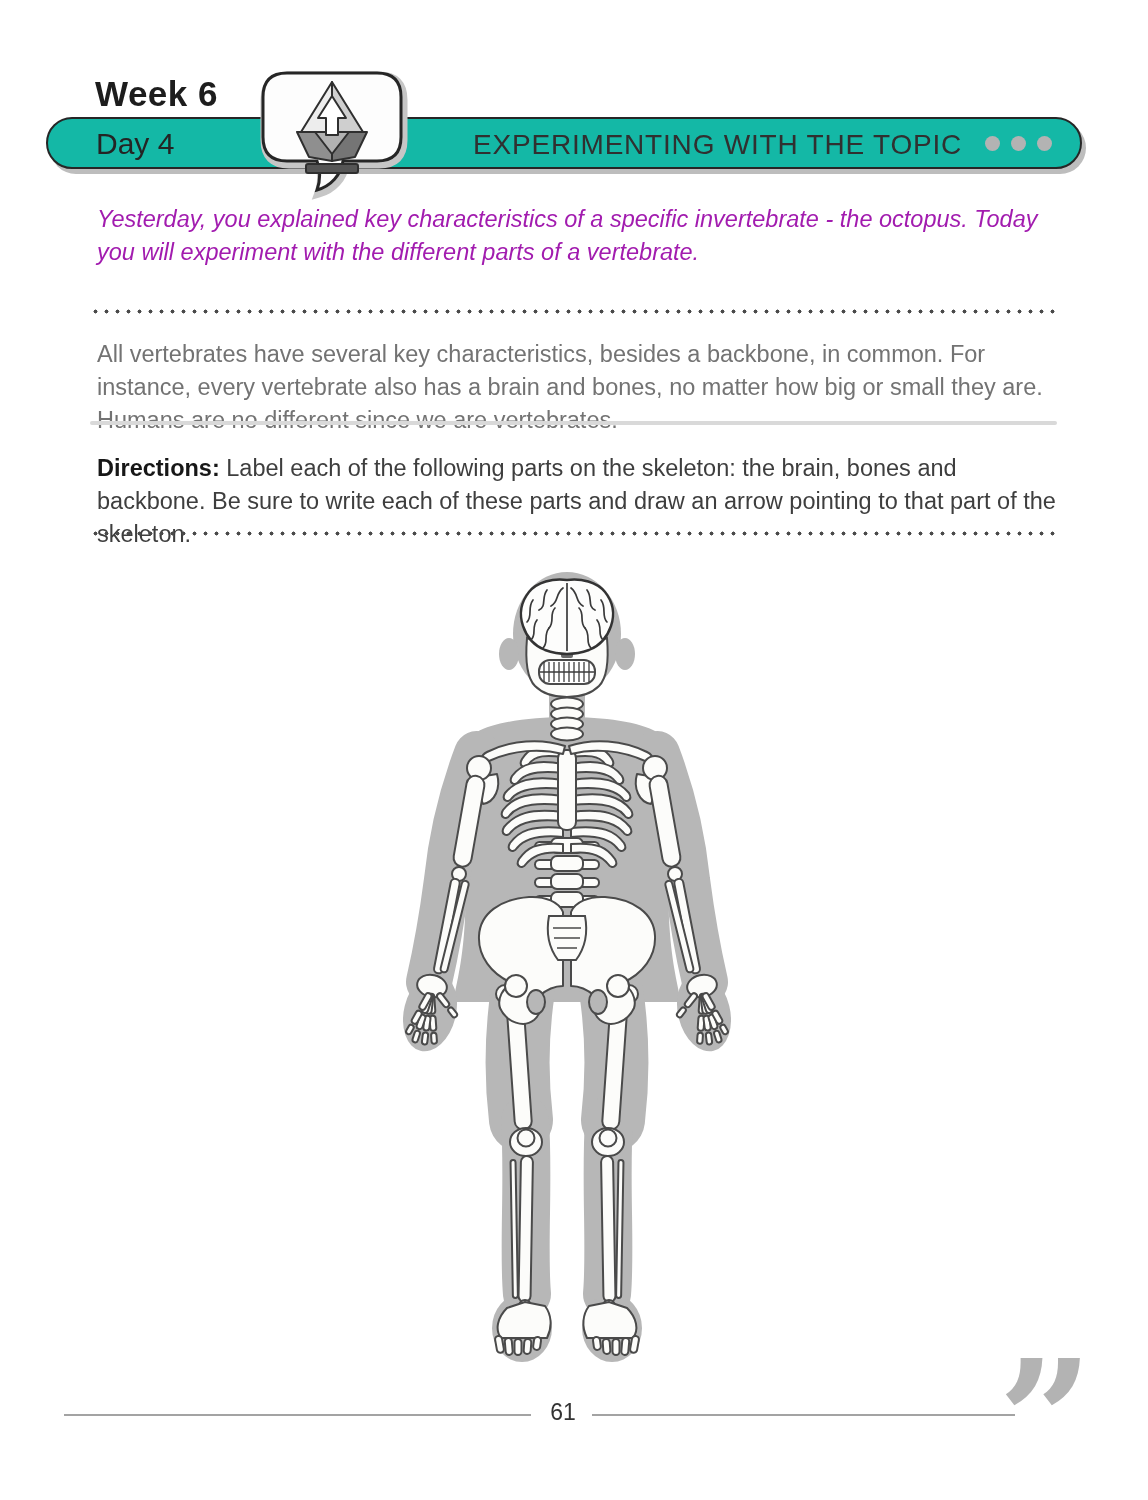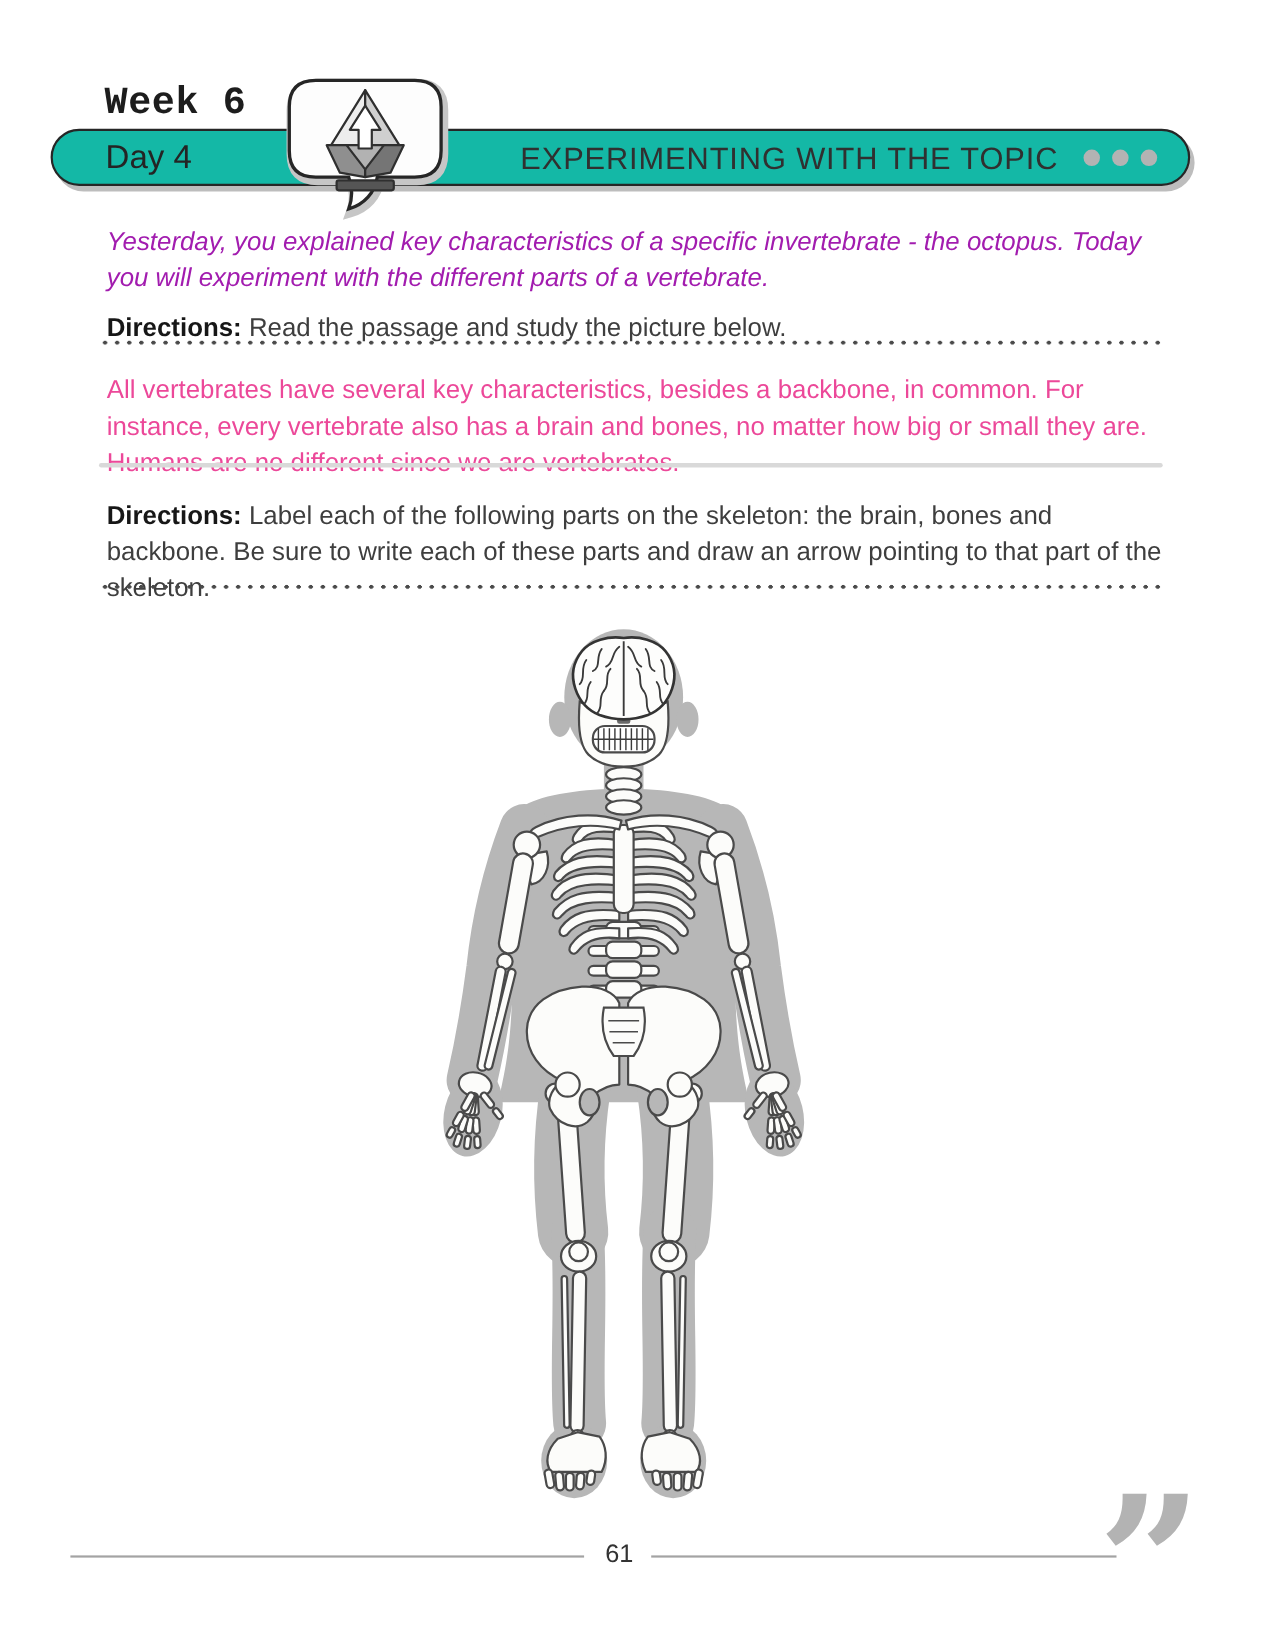--- a/index.html
+++ b/index.html
@@ -3,21 +3,21 @@
 <meta charset="utf-8">
 <style>
   html,body{margin:0;padding:0;background:#ffffff;}
   .page{
     position:relative; width:1148px; height:1500px; background:#ffffff;
     font-family:"Liberation Sans", sans-serif; overflow:hidden;
   }
   
   .week-label{
     position:absolute; left:95px; top:74px;
-    font-size:35px; font-weight:800; color:#1d1d1d; letter-spacing:.5px;font-family:Liberation Mono, monospace;
+    font-size:35px; font-weight:800; color:#1d1d1d; letter-spacing:.5px;
   }
   .page-title{
     position:absolute; left:427px; top:80px;
     font-size:30px; font-weight:800; color:#1d1d1d; letter-spacing:.3px;
   }
   .pill{
     position:absolute; left:46px; top:117px; width:1032px; height:48px;
     background:#14b8a6; border:2.5px solid #262626; border-radius:26px;
     box-shadow:4px 5px 0 0 #bdbdbd;
   }
@@ -43,21 +43,21 @@
   .dir2{position:absolute; left:97px; top:452px; width:960px; font-size:23.5px; line-height:33px; color:#3e3e3e;}
   .dir-label{font-weight:800; color:#171717;}
   .dotted-sep{
     position:absolute; left:90px; width:967px; height:5px;
     background-image:radial-gradient(circle, #4a4a4a 1.9px, rgba(0,0,0,0) 2.1px);
     background-size:11px 5px; background-repeat:repeat-x; background-position:0 center;
   }
   .dotted-1{top:309px;} .dotted-2{top:531px;}
   .passage{
     position:absolute; left:97px; top:338px; width:960px;
-    font-size:23.5px; line-height:33px; color:#ec4899;
+    font-size:23.5px; line-height:33px; color:#737373;
   }
   .gray-divider{
     position:absolute; left:90px; top:421px; width:967px; height:4px;
     background:#d9d9d9; border-radius:2px;
   }
   
   .skeleton-wrap{position:absolute; left:377px; top:550px; width:380px; height:820px;}
   
   .footer-line{position:absolute; top:1414px; height:2px; background:#a3a3a3;}
   .footer-line.left{left:64px; width:467px;}
@@ -101,21 +101,20 @@
         <polygon points="78,68 113,68 101,93 78,97" fill="#757575"></polygon>
         <polygon points="61,68 95,68 78,90" fill="#b2b2b2"></polygon>
         <polygon points="78,32 92,54 84,54 84,71 72,71 72,54 64,54" fill="#ffffff"></polygon>
         <rect x="52" y="100" width="52" height="9" rx="2" fill="#555555"></rect>
       </g>
     </svg>
   </div>
 
   <div class="intro">Yesterday, you explained key characteristics of a specific invertebrate - the octopus. Today you will experiment with the different parts of a vertebrate.</div>
 
-  <div class="dir1"><span class="dir-label">Directions:</span><span> Read the passage and study the picture below.</span></div>
   <div class="dotted-sep dotted-1"></div>
 
   <div class="passage">All vertebrates have several key characteristics, besides a backbone, in common. For instance, every vertebrate also has a brain and bones, no matter how big or small they are. Humans are no different since we are vertebrates.</div>
   <div class="gray-divider"></div>
 
   <div class="dir2"><span class="dir-label">Directions:</span><span> Label each of the following parts on the skeleton: the brain, bones and backbone. Be sure to write each of these parts and draw an arrow pointing to that part of the skeleton.</span></div>
   <div class="dotted-sep dotted-2"></div>
 
   <div class="skeleton-wrap">
     <svg viewBox="0 0 380 820" width="380" height="820">

